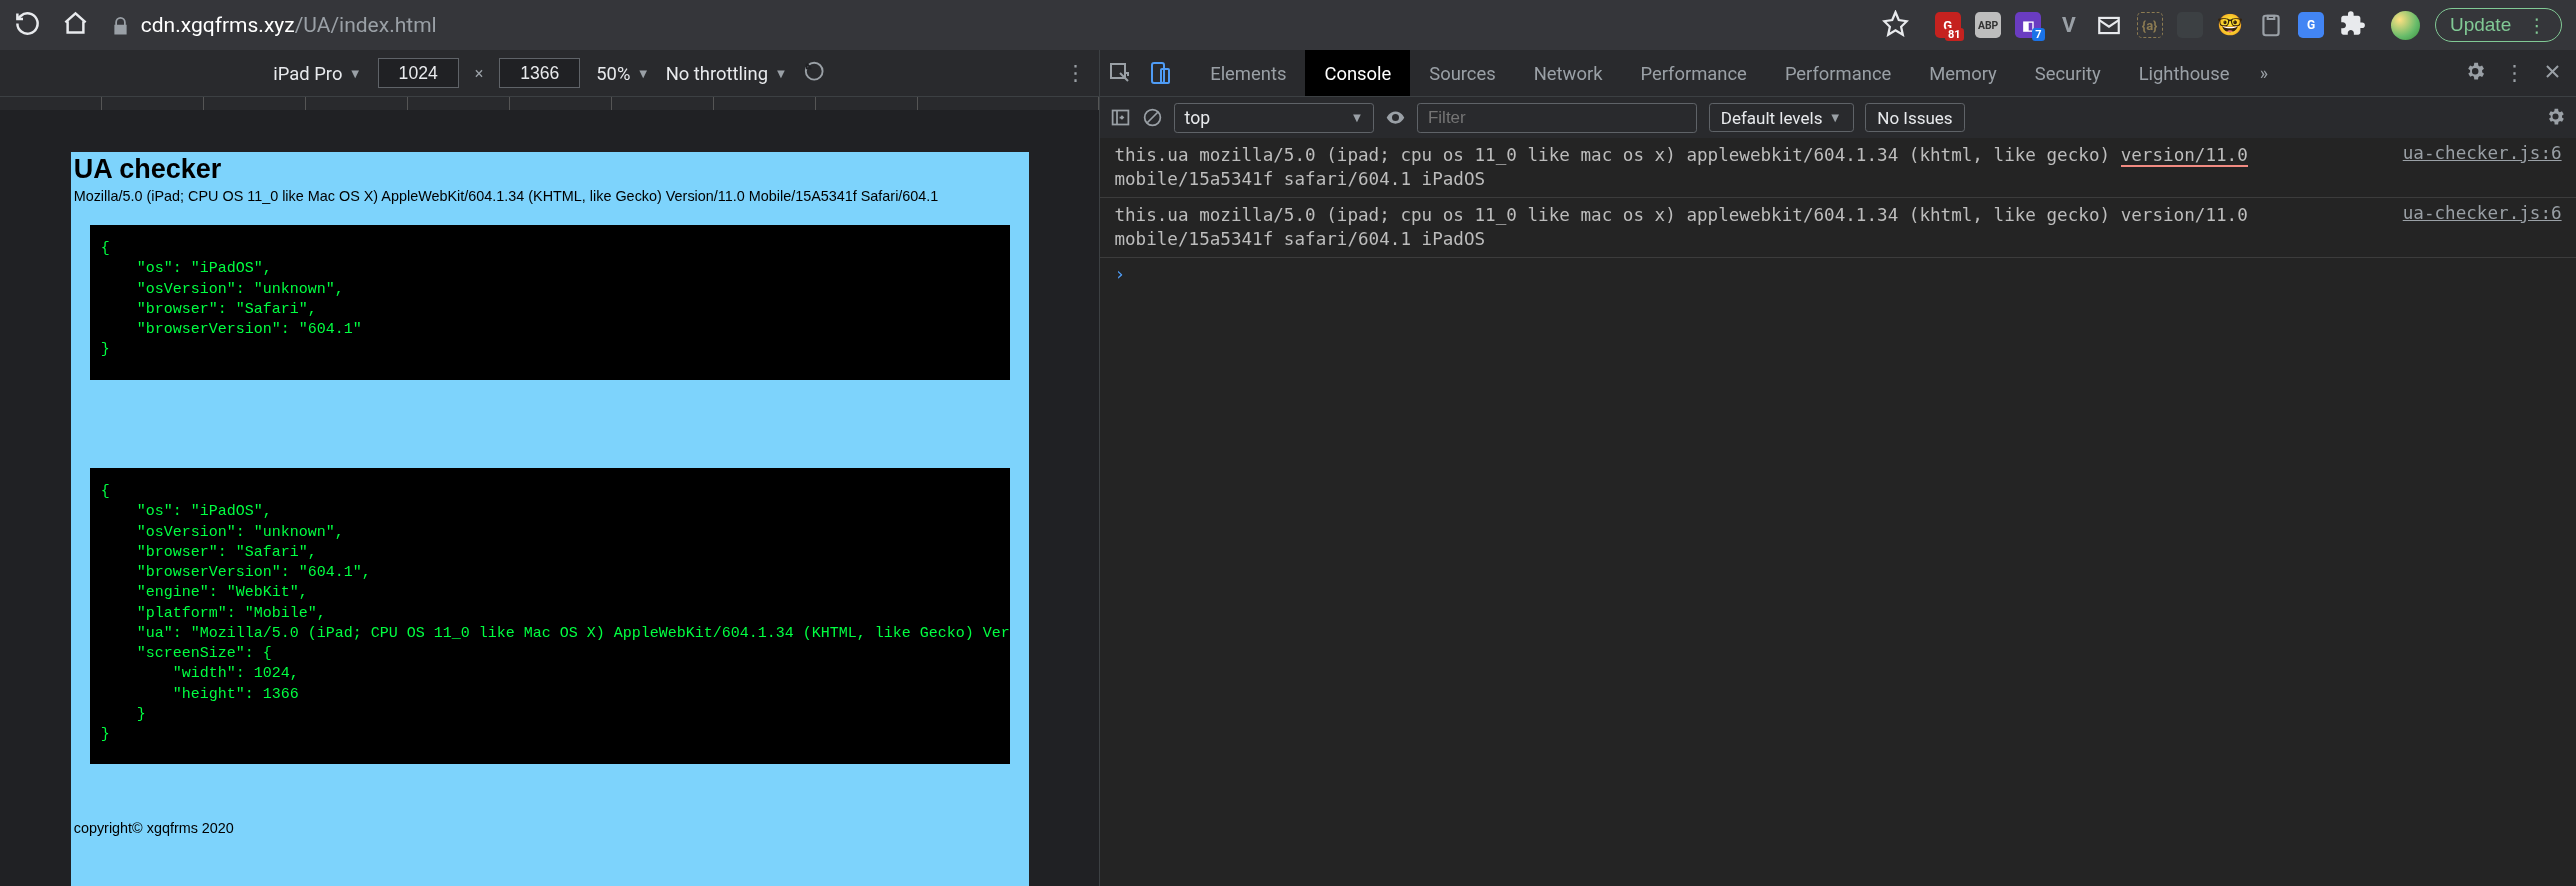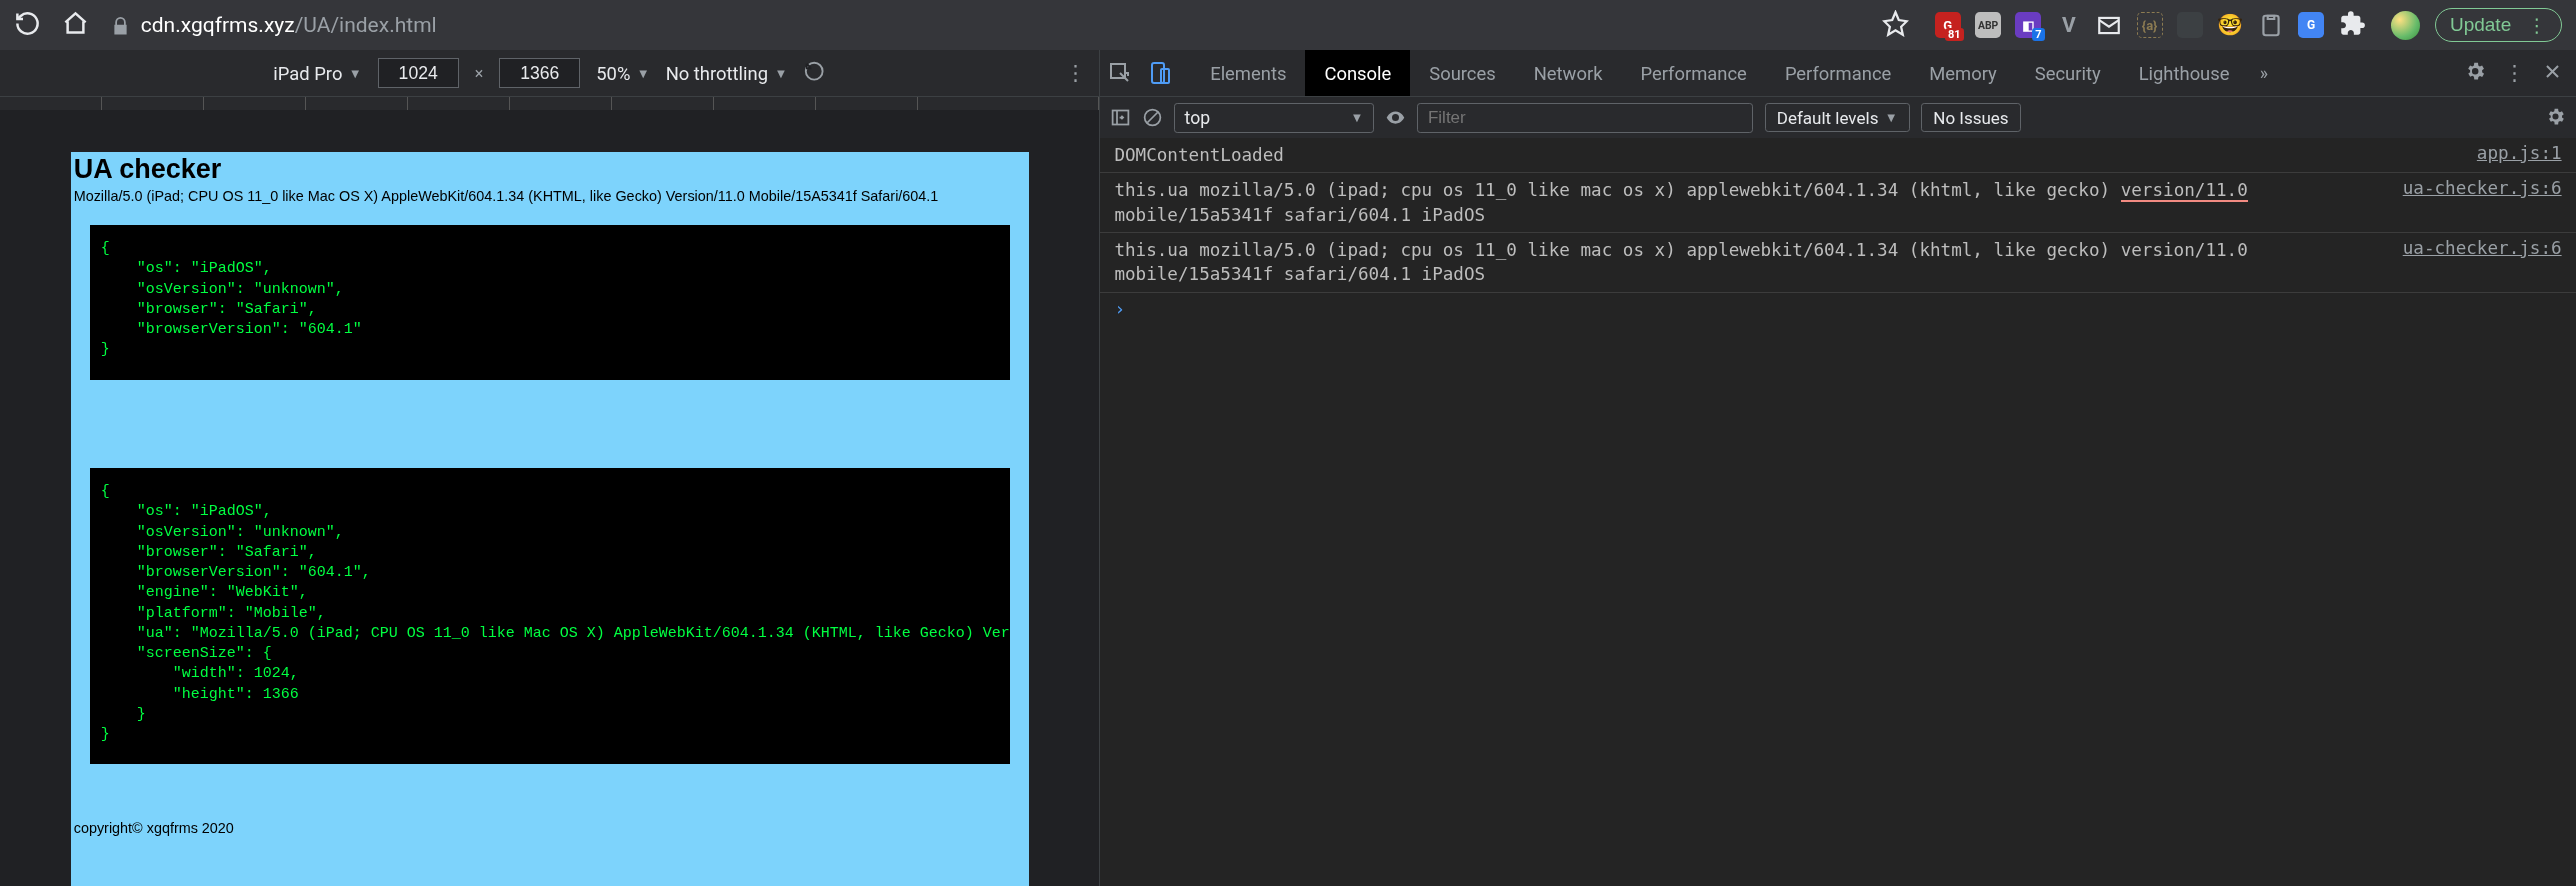--- a/index.html
+++ b/index.html
@@ -39,21 +39,21 @@
 .dt-right .sp { flex: 1; }
 .chev2 { font-size: 17.6px; color: #9aa0a6; margin: 0 11.2px; }
 .gearset { display: flex; gap: 17.6px; margin-right: 14.4px; align-items: center; }
 
 
 .ct-row { height: 42px; background: #292a2d; display: flex; border-top: 0.8px solid #3c4043; }
 .ct-left { flex: 0 0 1100px; border-right: 0.8px solid #3c4043; background:#202124; display:flex; }
 .ct-right { flex: 1; display: flex; align-items: center; padding: 0 9.6px; gap: 11.2px; }
 .ct-ic { width: 21px; height: 21px; }
 .ctx-select { flex: 0 0 200px; height: 30px; background: transparent; border: 0.8px solid #5f6368; border-radius: 3.2px; color: #e8eaed; font-size: 17.6px; padding: 0 9.6px; display:flex; align-items:center; justify-content:space-between;}
-.filter-inp { width: 336px; height: 30px; background: transparent; border: 0.8px solid #5f6368; border-radius: 3.2px; color: #ec4899; font-size: 17px; padding: 0 9.6px; }
+.filter-inp { width: 280px; height: 30px; background: transparent; border: 0.8px solid #5f6368; border-radius: 3.2px; color: #ec4899; font-size: 17px; padding: 0 9.6px; }
 .pill { border: 0.8px solid #5f6368; border-radius: 3.2px; padding: 3.2px 11.2px; font-size: 17px; color: #e8eaed; display:flex; align-items:center; gap:6.4px; }
 
 
 .split { display: flex; height: calc(887px - 50px - 46px - 42px); }
 .pane-left { flex: 0 0 1100px; background: #202124; display: flex; justify-content: center; padding-top: 14.4px; border-right: 0.8px solid #3c4043; }
 .device-frame { width: 958px; background: #7dd3fc; color: #000; font-family: Arial, sans-serif; }
 .df-pad { padding: 1.6px 3.2px; }
 .ua-title { font-size: 27px; font-weight: 700; }
 .ua-str { font-size: 14.4px; margin-top: 3.2px; white-space: nowrap; overflow:hidden; }
 .codebox { background: #000; margin: 19px 19px 0 19px; padding: 14.4px 11.2px 19px 11.2px; font-family: "Courier New", monospace; font-size: 15px; line-height: 1.35; color: #00ff41; white-space: pre; overflow:hidden; }
@@ -257,24 +257,20 @@
     "screenSize": {
         "width": 1024,
         "height": 1366
     }
 }</pre>
         <div class="copy">copyright© xgqfrms 2020</div>
       </div>
     </div>
     <div class="pane-right">
       <div id="logs">
-          <div class="log-row">
-            <div class="log-msg">DOMContentLoaded</div>
-            <a class="log-src">app.js:1</a>
-          </div>
           <div class="log-row hl">
             <div class="log-msg"><span>this.ua mozilla/5.0 (ipad; cpu os 11_0 like mac os x) applewebkit/604.1.34 (khtml, like gecko) </span><span class="ver">version/11.0</span><span>
 mobile/15a5341f safari/604.1 iPadOS</span></div>
             <a class="log-src">ua-checker.js:6</a>
           </div>
           <div class="log-row">
             <div class="log-msg">this.ua mozilla/5.0 (ipad; cpu os 11_0 like mac os x) applewebkit/604.1.34 (khtml, like gecko) version/11.0
 mobile/15a5341f safari/604.1 iPadOS</div>
             <a class="log-src">ua-checker.js:6</a>
           </div>

